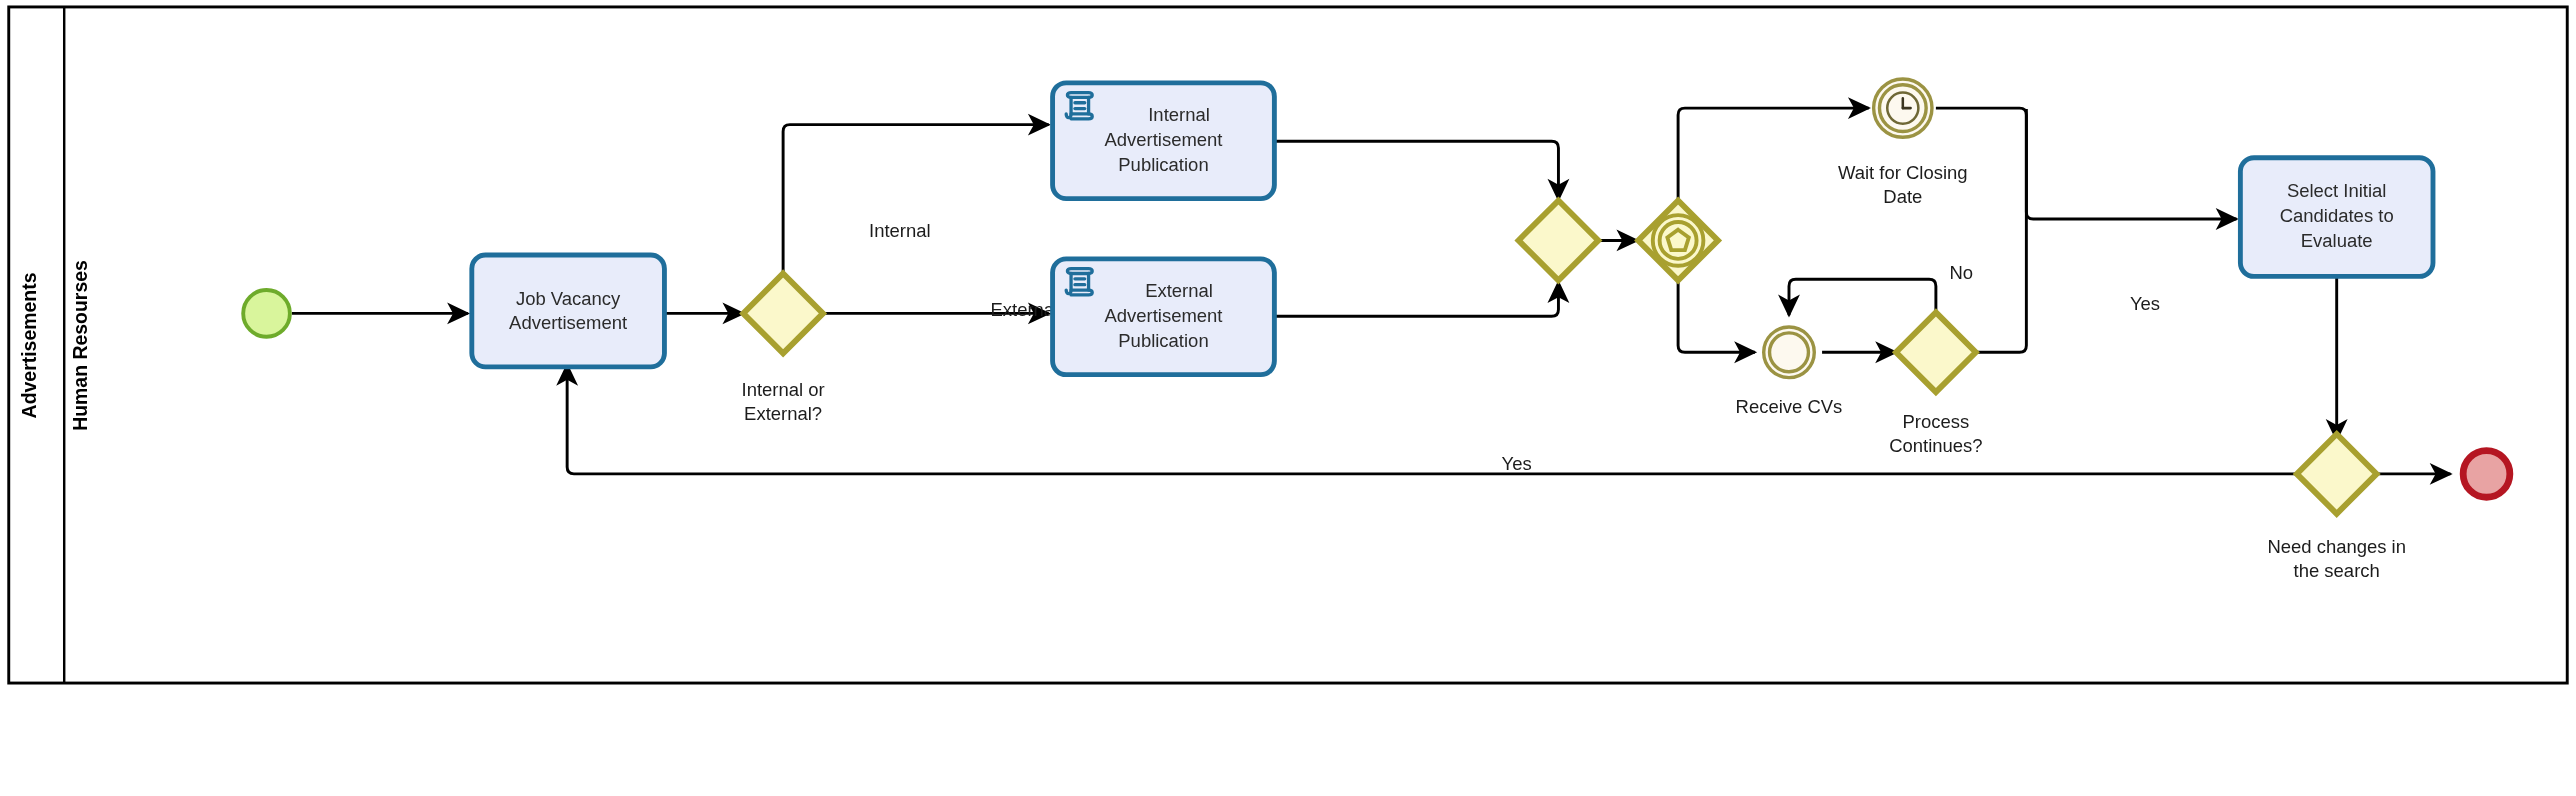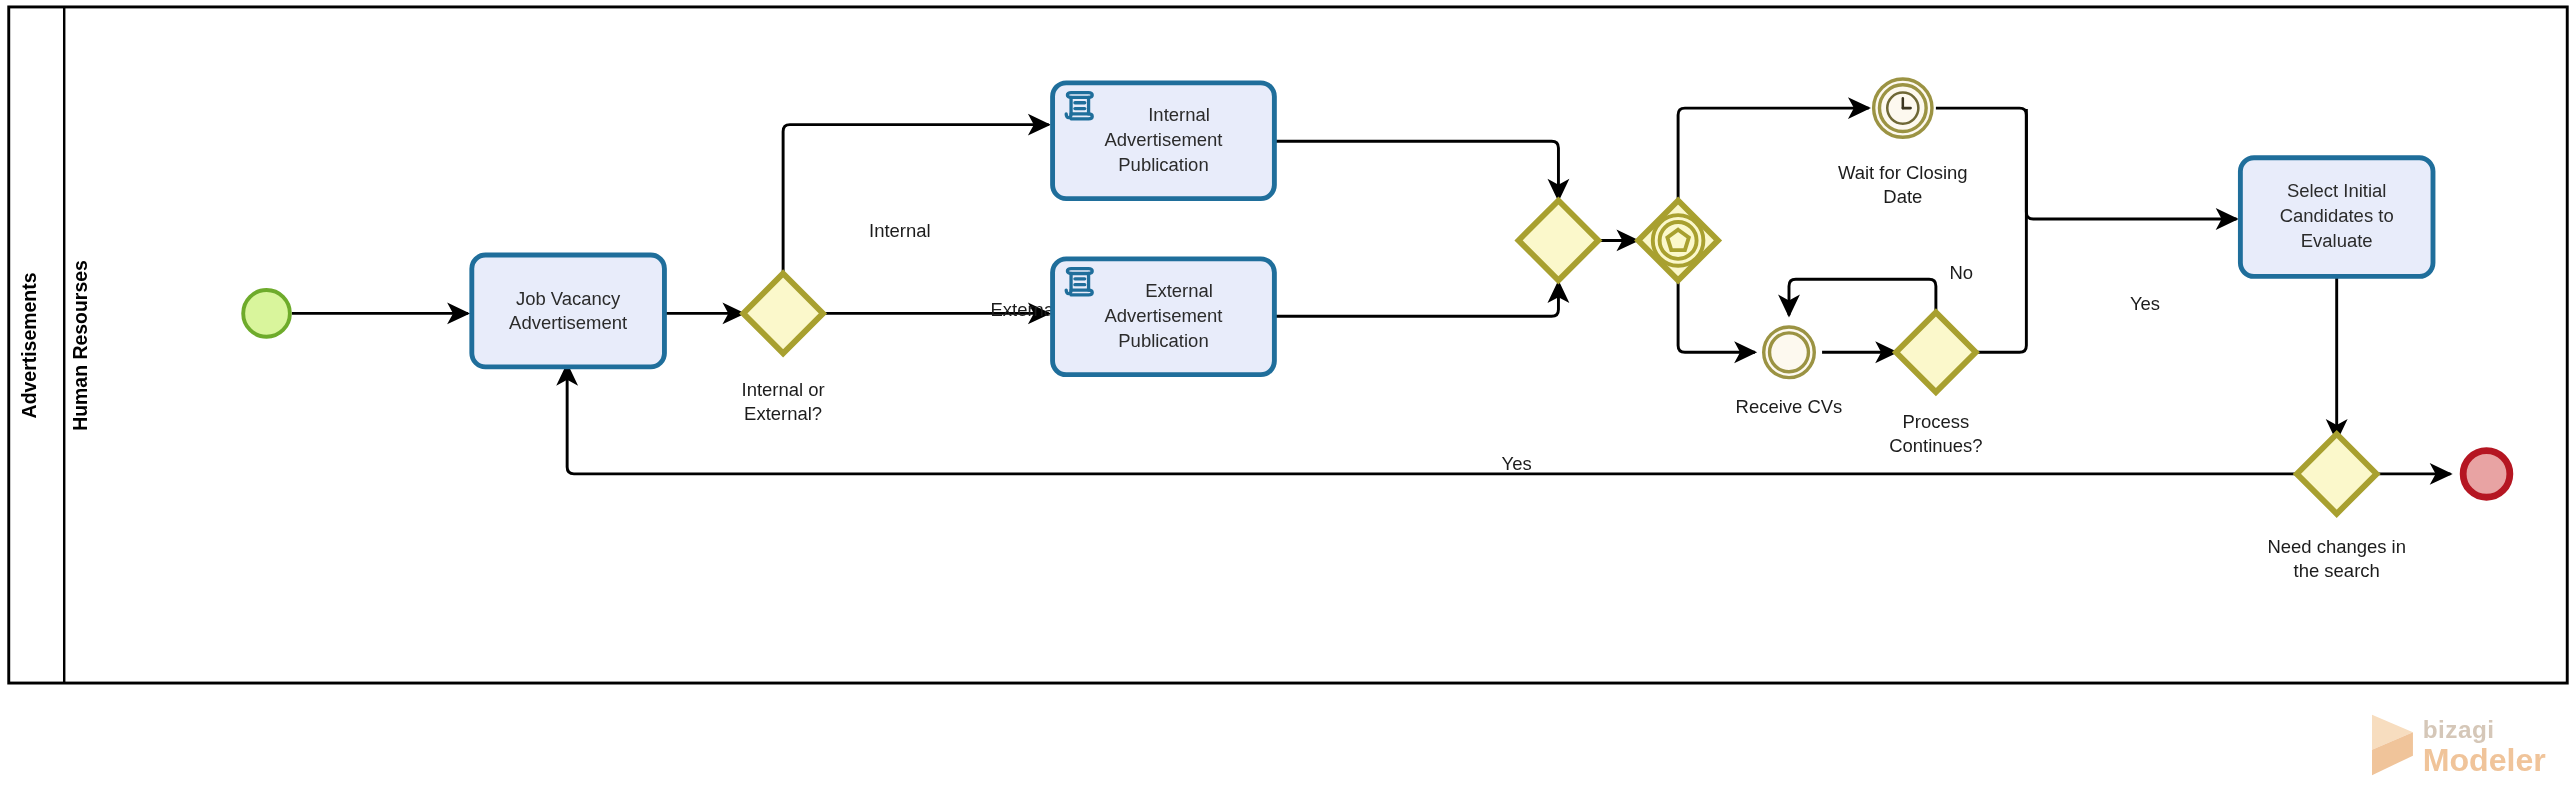--- a/index.html
+++ b/index.html
@@ -295,23 +295,15 @@
       <polygon class="gateway-shape" points="2402,446 2443,487 2402,528 2361,487"></polygon>
       <text class="element-label" x="2402" y="568">Need changes in</text>
       <text class="element-label" x="2402" y="593">the search</text>
     </g>
 
     <g>
       <circle class="end-event" cx="2556" cy="487" r="24"></circle>
     </g>
   </svg>
 
-  <div class="logo-wrap">
-    <svg viewBox="0 0 200 76" width="195" height="74" xmlns="http://www.w3.org/2000/svg">
-      <polygon class="logo-mark-a" points="4,8 46,26 4,44"></polygon>
-      <polygon class="logo-mark-b" points="4,44 46,26 46,50 4,70"></polygon>
-      <text class="logo-text-top" x="56" y="32">bizagi</text>
-      <text class="logo-text-bottom" x="56" y="66">Modeler</text>
-    </svg>
-  </div>
 
 </div>
 
 
 </body></html>

